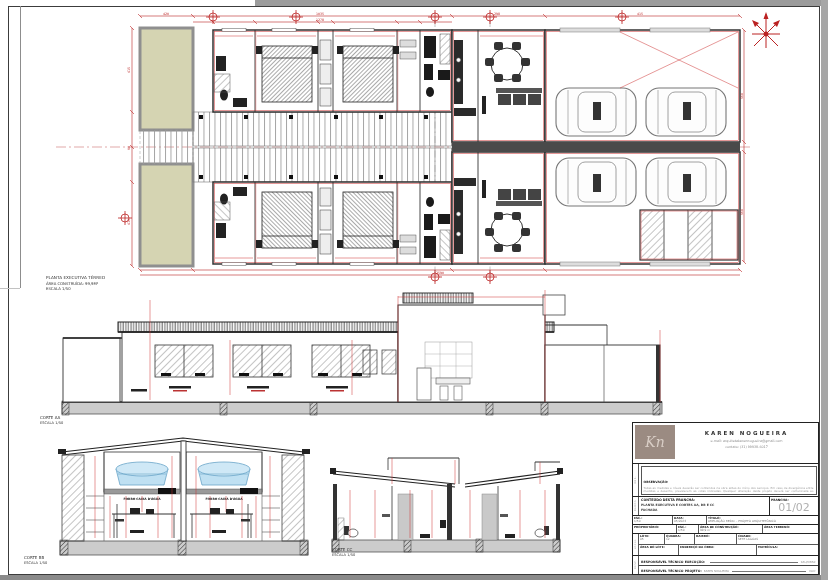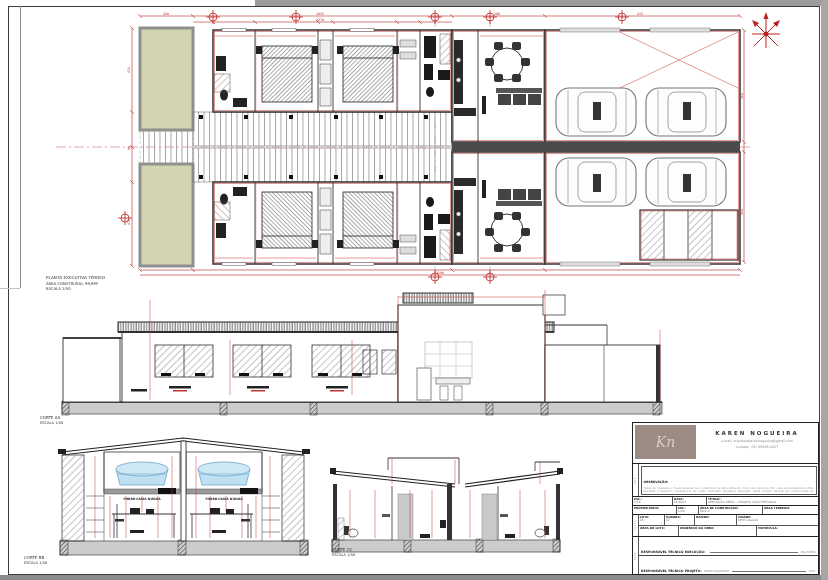--- a/index.html
+++ b/index.html
@@ -12,21 +12,21 @@
   .border-frame{position:absolute;left:8px;top:6px;width:810px;height:567px;border:1px solid #3c3c3c;}
   .fold-line-v{position:absolute;left:20px;top:6px;width:1px;height:282px;background:#8d8d8d;}
   .fold-line-h{position:absolute;left:0;top:288px;width:20px;height:1px;background:#c2c2c2;}
   svg.draw{position:absolute;left:0;top:0;}
   svg text{font-family:"DejaVu Sans", sans-serif;}
 
   
   .titleblock{position:absolute;left:632px;top:422px;width:187px;height:153px;border:1px solid #222;
               background:#fff;display:flex;flex-direction:column;color:#222;box-sizing:border-box;}
   .tb-header{height:40px;display:flex;gap:2px;padding:2px;box-sizing:border-box;}
-  .tb-logo{width:61px;height:34px;background:#9b8b82;display:flex;align-items:center;justify-content:center;}
+  .tb-logo{width:40px;height:34px;background:#9b8b82;display:flex;align-items:center;justify-content:center;}
   .tb-logo span{font-family:"DejaVu Serif", serif;font-style:italic;font-size:14px;color:#d9cec6;}
   .tb-head-right{flex:1;text-align:center;padding-top:5px;}
   .tb-name{font-size:5.5px;font-weight:bold;letter-spacing:2px;color:#333;}
   .tb-contact{font-size:3.3px;color:#8a8a8a;margin-top:2.5px;}
   .tb-sec{display:flex;border-top:1px solid #222;box-sizing:border-box;}
   .tb-strip{width:5px;border-right:0.5px solid #555;display:flex;align-items:center;justify-content:center;overflow:hidden;}
   .tb-strip span{writing-mode:vertical-rl;transform:rotate(180deg);font-size:2.4px;color:#999;letter-spacing:0.5px;}
   .tb-obs{height:33px;}
   .tb-obs-box{flex:1;margin:1.5px;border:0.5px solid #555;padding:1px 2px;box-sizing:border-box;overflow:hidden;}
   .tb-obs-label{font-size:3.1px;font-weight:bold;}
@@ -552,20 +552,34 @@
     <div class="tb-sec tb-obs">
       <div class="tb-strip">
           <span>OBS.</span>
         </div>
       <div class="tb-obs-box">
         <span class="tb-obs-label">OBSERVAÇÃO:</span>
         <div class="tb-obs-text">Todas as medidas e níveis deverão ser conferidos na obra antes do início dos serviços. Em caso de divergência entre medidas e desenho, prevalecem as cotas indicadas. Qualquer alteração deste projeto deverá ser comunicada ao responsável técnico. Este projeto deverá ser executado conforme as normas técnicas vigentes e a legislação municipal.</div>
       </div>
     </div>
 
+    <div class="tb-sec tb-conteudo">
+      <div class="tb-strip">
+          <span>DADOS</span>
+        </div>
+      <div class="tb-cont-left">
+        <div class="tb-cont-label">CONTEÚDO DESTA PRANCHA:</div>
+        <div class="tb-cont-line">PLANTA EXECUTIVA E CORTES AA, BB E CC</div>
+        <div class="tb-cont-line">FACHADA</div>
+      </div>
+      <div class="tb-prancha">
+        <span class="tb-prancha-label">PRANCHA:</span>
+        <span class="tb-prancha-value">01/02</span>
+      </div>
+    </div>
 
     <div class="tb-sec tb-row">
       <div class="tb-cell" style="width:40px;">
         <span class="tb-lab">ESC.:</span>
         <span class="tb-val">1/50</span>
       </div>
       <div class="tb-cell" style="width:34px;">
         <span class="tb-lab">DATA:</span>
         <span class="tb-val">05/2023</span>
       </div>

